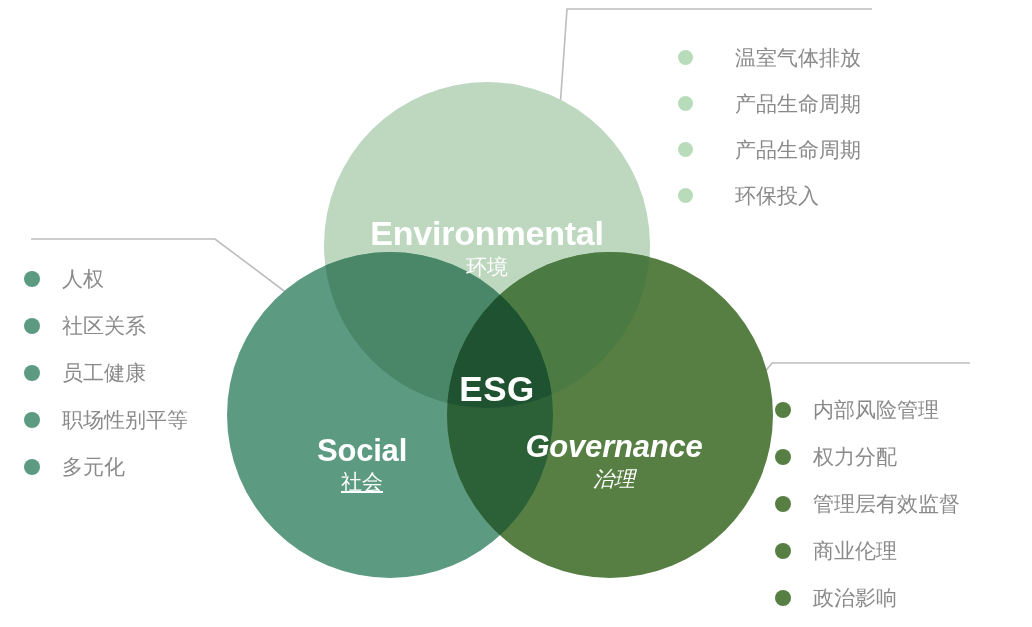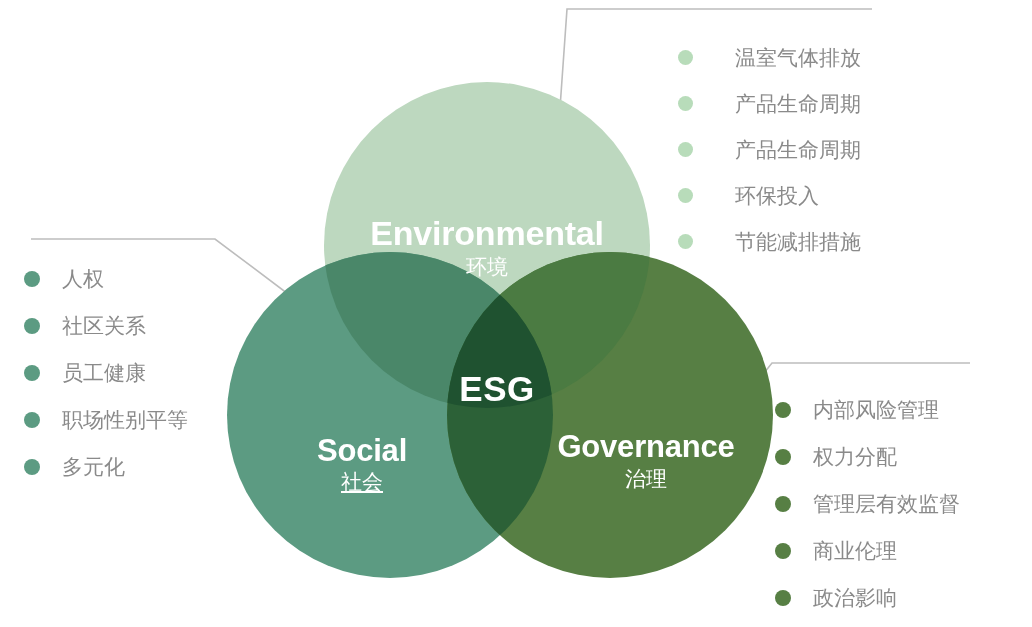--- a/index.html
+++ b/index.html
@@ -64,23 +64,24 @@
 
   #label-social {
     left: 362px;
     top: 415px;
     transform: translateX(-50%);
   }
   #label-social .en { font-size: 31px; }
   #label-social .zh { font-size: 21px; margin-top: 2px; text-decoration: underline; }
 
   #label-governance {
-    left: 646px;
+    left: 614px;
     top: 411px;
     transform: translateX(-50%);
+    font-style: italic;
   }
   #label-governance .en { font-size: 31px; }
   #label-governance .zh { font-size: 21px; margin-top: 3px; }
 
   #label-esg {
     left: 497px;
     top: 351px;
     transform: translateX(-50%);
   }
   #label-esg .en { font-size: 35px; letter-spacing: 0.5px; }
@@ -208,24 +209,20 @@
         <span class="bullet-text">产品生命周期</span>
       </li>
       <li class="bullet-item">
         <span class="bullet-dot"></span>
         <span class="bullet-text">产品生命周期</span>
       </li>
       <li class="bullet-item">
         <span class="bullet-dot"></span>
         <span class="bullet-text">环保投入</span>
       </li>
-      <li class="bullet-item">
-        <span class="bullet-dot"></span>
-        <span class="bullet-text">节能减排措施</span>
-      </li>
     </ul>
 
   <ul class="bullet-list" id="list-social">
       <li class="bullet-item">
         <span class="bullet-dot"></span>
         <span class="bullet-text">人权</span>
       </li>
       <li class="bullet-item">
         <span class="bullet-dot"></span>
         <span class="bullet-text">社区关系</span>

